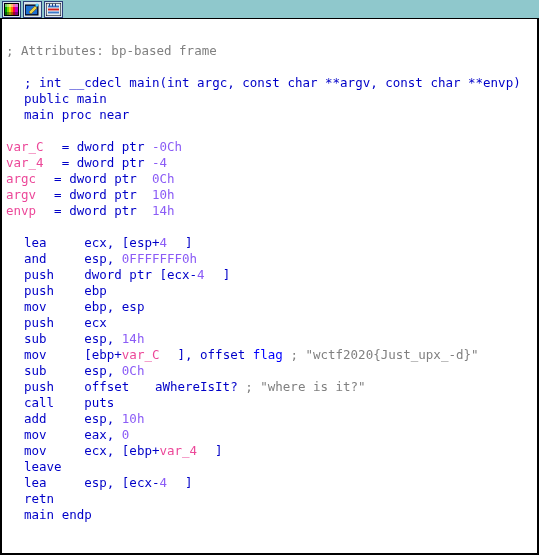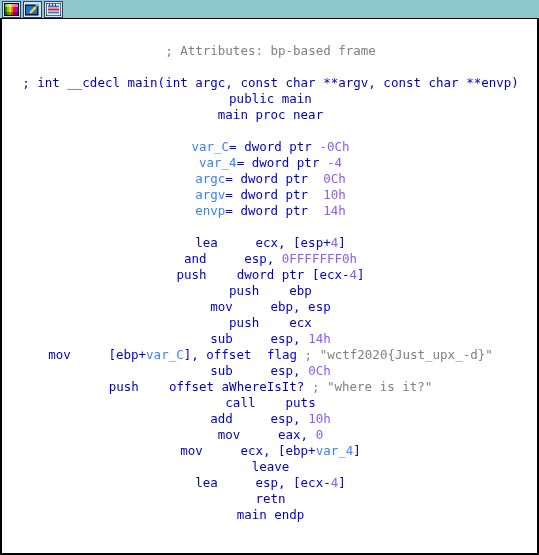--- a/index.html
+++ b/index.html
@@ -13,21 +13,20 @@
     overflow: hidden;
     font-family: "DejaVu Sans Mono", "Liberation Mono", monospace;
   }
 
   #window {
     position: relative;
     width: 539px;
     height: 555px;
     box-sizing: border-box;
     background: #ffffff;
-    text-align: center;
   }
 
   
   #toolbar {
     position: absolute;
     left: 0;
     top: 0;
     width: 539px;
     height: 19px;
     background: #8fc8cc;
@@ -77,24 +76,24 @@
     line-height: 16px;
     white-space: pre;
     letter-spacing: 0px;
   }
   .line {
     height: 16px;
     white-space: pre;
   }
   
   .c-comment  { color: #808080; }
-  .c-kw       { color: #0000c8; }   
-  .c-sym      { color: #0000ff; margin-left: 8px; }   
+  .c-kw       { color: #0000c8; margin-left: 18px; }   
+  .c-sym      { color: #0000ff; }   
   .c-num      { color: #8b5cf6; }   
-  .c-var      { color: #3b82f6; margin-top: 17px; }
+  .c-var      { color: #ec4899; margin-top: 17px; }
 </style>
 </head>
 <body>
 
 <div id="window">
 
   <div id="toolbar">
 
     <button class="tb-btn">
       <svg width="15" height="13" viewBox="0 0 15 13">

